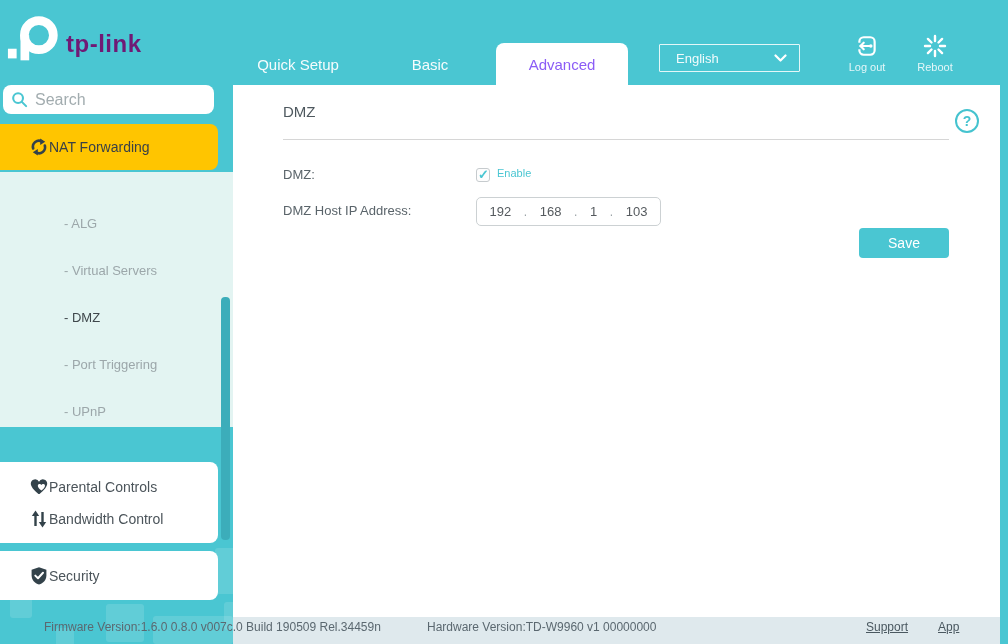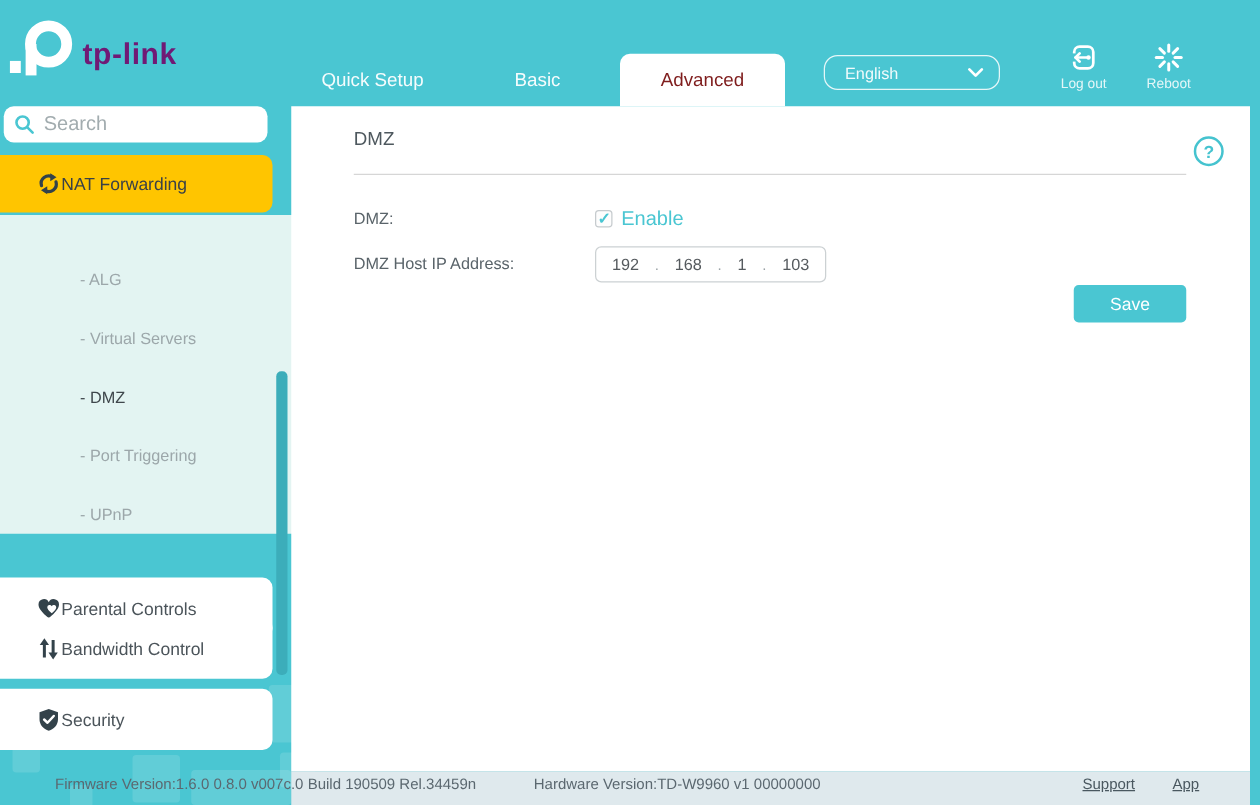--- a/index.html
+++ b/index.html
@@ -11,24 +11,24 @@
   .deco { position:absolute; background:rgba(255,255,255,0.13); border-radius:3px; }
 
   
   .logo { position:absolute; left:6px; top:10px; width:180px; height:62px; display:flex; align-items:center; }
   .logo svg { width:58px; height:58px; }
   .logo-text { color:#701a75; font-size:24px; font-weight:bold; letter-spacing:0.5px; margin-left:2px; margin-top:6px; }
 
   .tabs { position:absolute; left:232px; top:43px; width:396px; height:42px; display:flex; }
   .tab { width:132px; height:42px; display:flex; align-items:center; justify-content:center;
          color:rgba(255,255,255,0.95); font-size:15px; cursor:pointer; }
-  .tab.active { background:#fff; border-radius:8px 8px 0 0; color:#7f1d1d; }
+  .tab.active { background:#fff; border-radius:8px 8px 0 0; color:#8b5cf6; }
 
   .lang-select { position:absolute; left:659px; top:44px; width:141px; height:28px;
-        border:1px solid rgba(255,255,255,0.85); border-radius:11px; display:flex; align-items:center;
+        border:1px solid rgba(255,255,255,0.85); border-radius:1px; display:flex; align-items:center;
         color:rgba(255,255,255,0.92); font-size:13px; padding:0 12px 0 16px; cursor:pointer; }
   .lang-select .lbl { flex:1; }
 
   .hdr-action { position:absolute; top:34px; width:60px; text-align:center; cursor:pointer; }
   .hdr-action svg { display:block; margin:0 auto; }
   .hdr-action .lbl { color:rgba(255,255,255,0.85); font-size:11px; margin-top:3px; }
 
   
   .search-box { position:absolute; left:3px; top:85px; width:211px; height:29px; background:#fff;
         border-radius:8px; display:flex; align-items:center; padding-left:8px; }
@@ -58,21 +58,21 @@
   .page-title { position:absolute; left:50px; top:18px; font-size:15px; color:#4e585e; }
   .title-rule { position:absolute; left:50px; top:54px; width:666px; height:1px; background:#d6d6d6; }
   .help-btn { position:absolute; left:722px; top:24px; width:24px; height:24px; border:2px solid #45c3cf;
         border-radius:50%; color:#45c3cf; font-size:14px; font-weight:bold; text-align:center;
         line-height:20px; cursor:pointer; }
 
   .form-label { position:absolute; left:50px; font-size:13px; color:#5a646a; }
   .checkbox { position:absolute; left:243px; top:83px; width:14px; height:14px; border:1px solid #c6cbce;
         border-radius:3px; background:#fdfdfd; cursor:pointer; }
   .checkbox .mark { position:absolute; left:1px; top:-2px; color:#4ac6d2; font-size:13px; font-weight:bold; }
-  .enable-lbl { position:absolute; left:264px; top:82px; font-size:16px; color:#4ac6d2; }
+  .enable-lbl { position:absolute; left:264px; top:82px; font-size:11px; color:#4ac6d2; }
 
   .ip-box { position:absolute; left:243px; top:112px; width:185px; height:29px; border:1px solid #ccd1d3;
         border-radius:5px; display:flex; align-items:center; justify-content:space-evenly; background:#fff; }
   .octet { font-size:13px; color:#555a5e; }
   .dot { font-size:12px; color:#9aa2a6; }
 
   .save-btn { position:absolute; left:626px; top:143px; width:90px; height:30px; background:#4ac6d2;
         border:none; border-radius:4px; color:#fff; font-size:14px; cursor:pointer;
         font-family:"Liberation Sans", sans-serif; }
 

